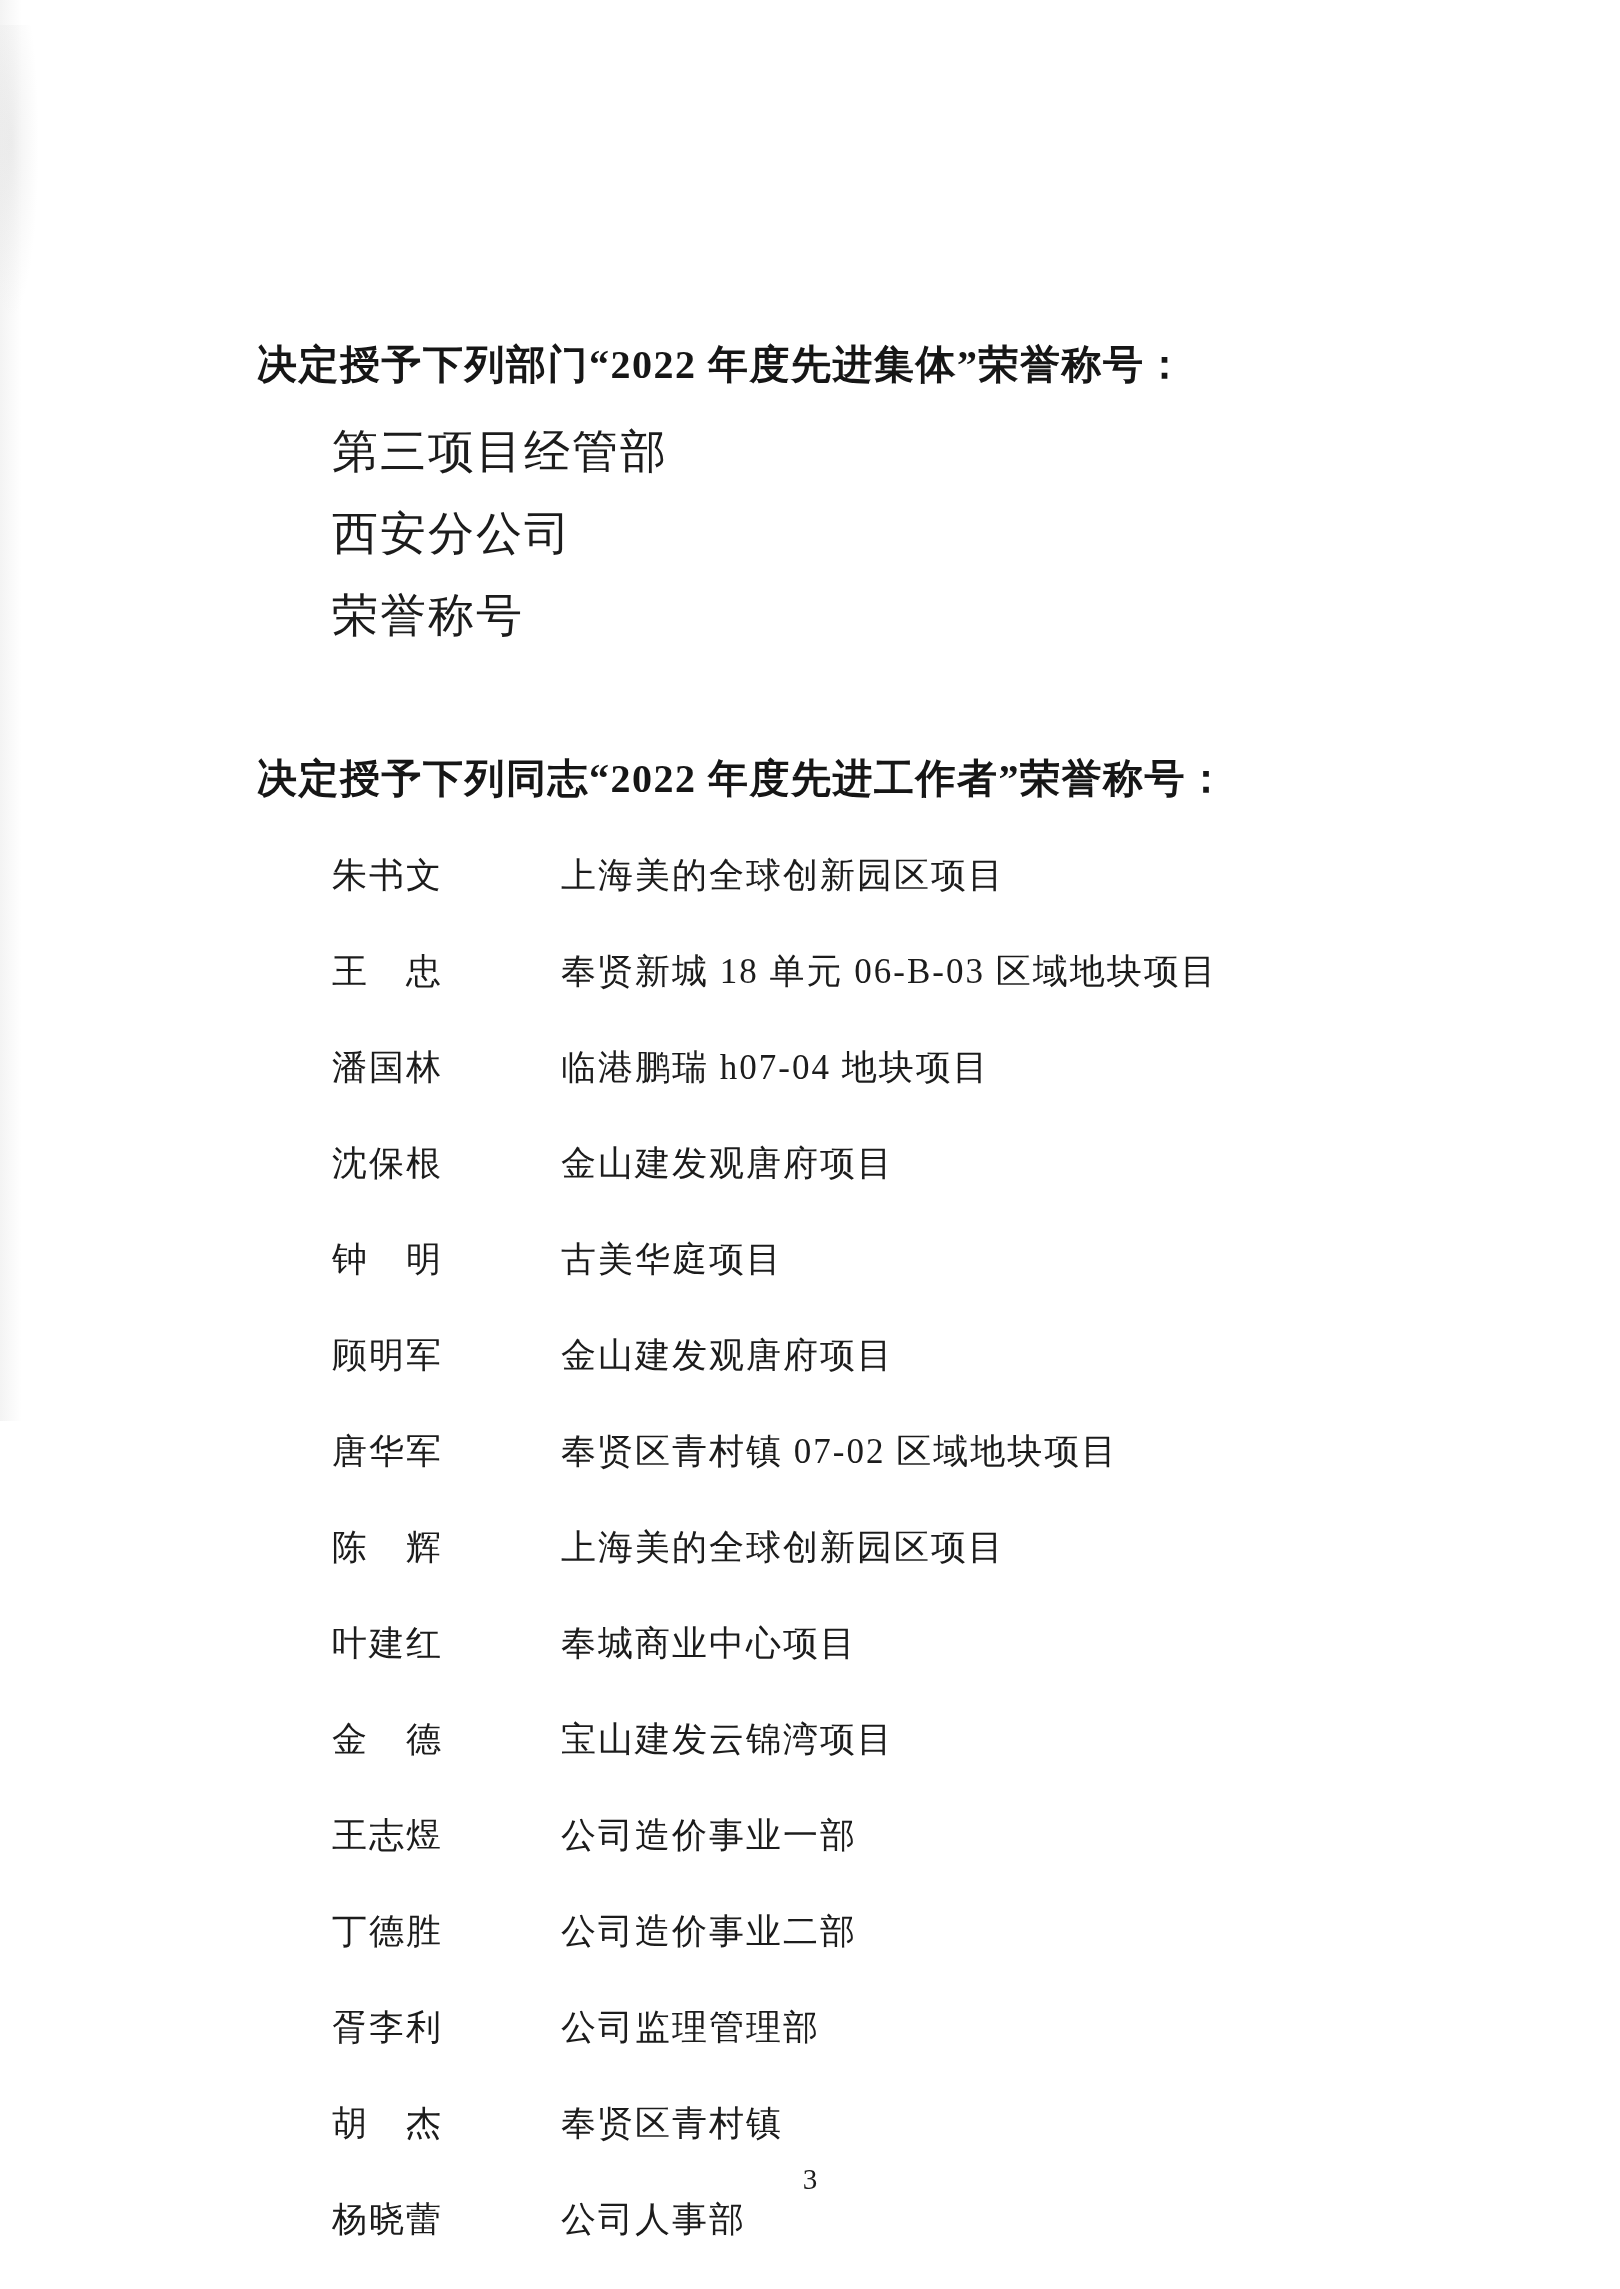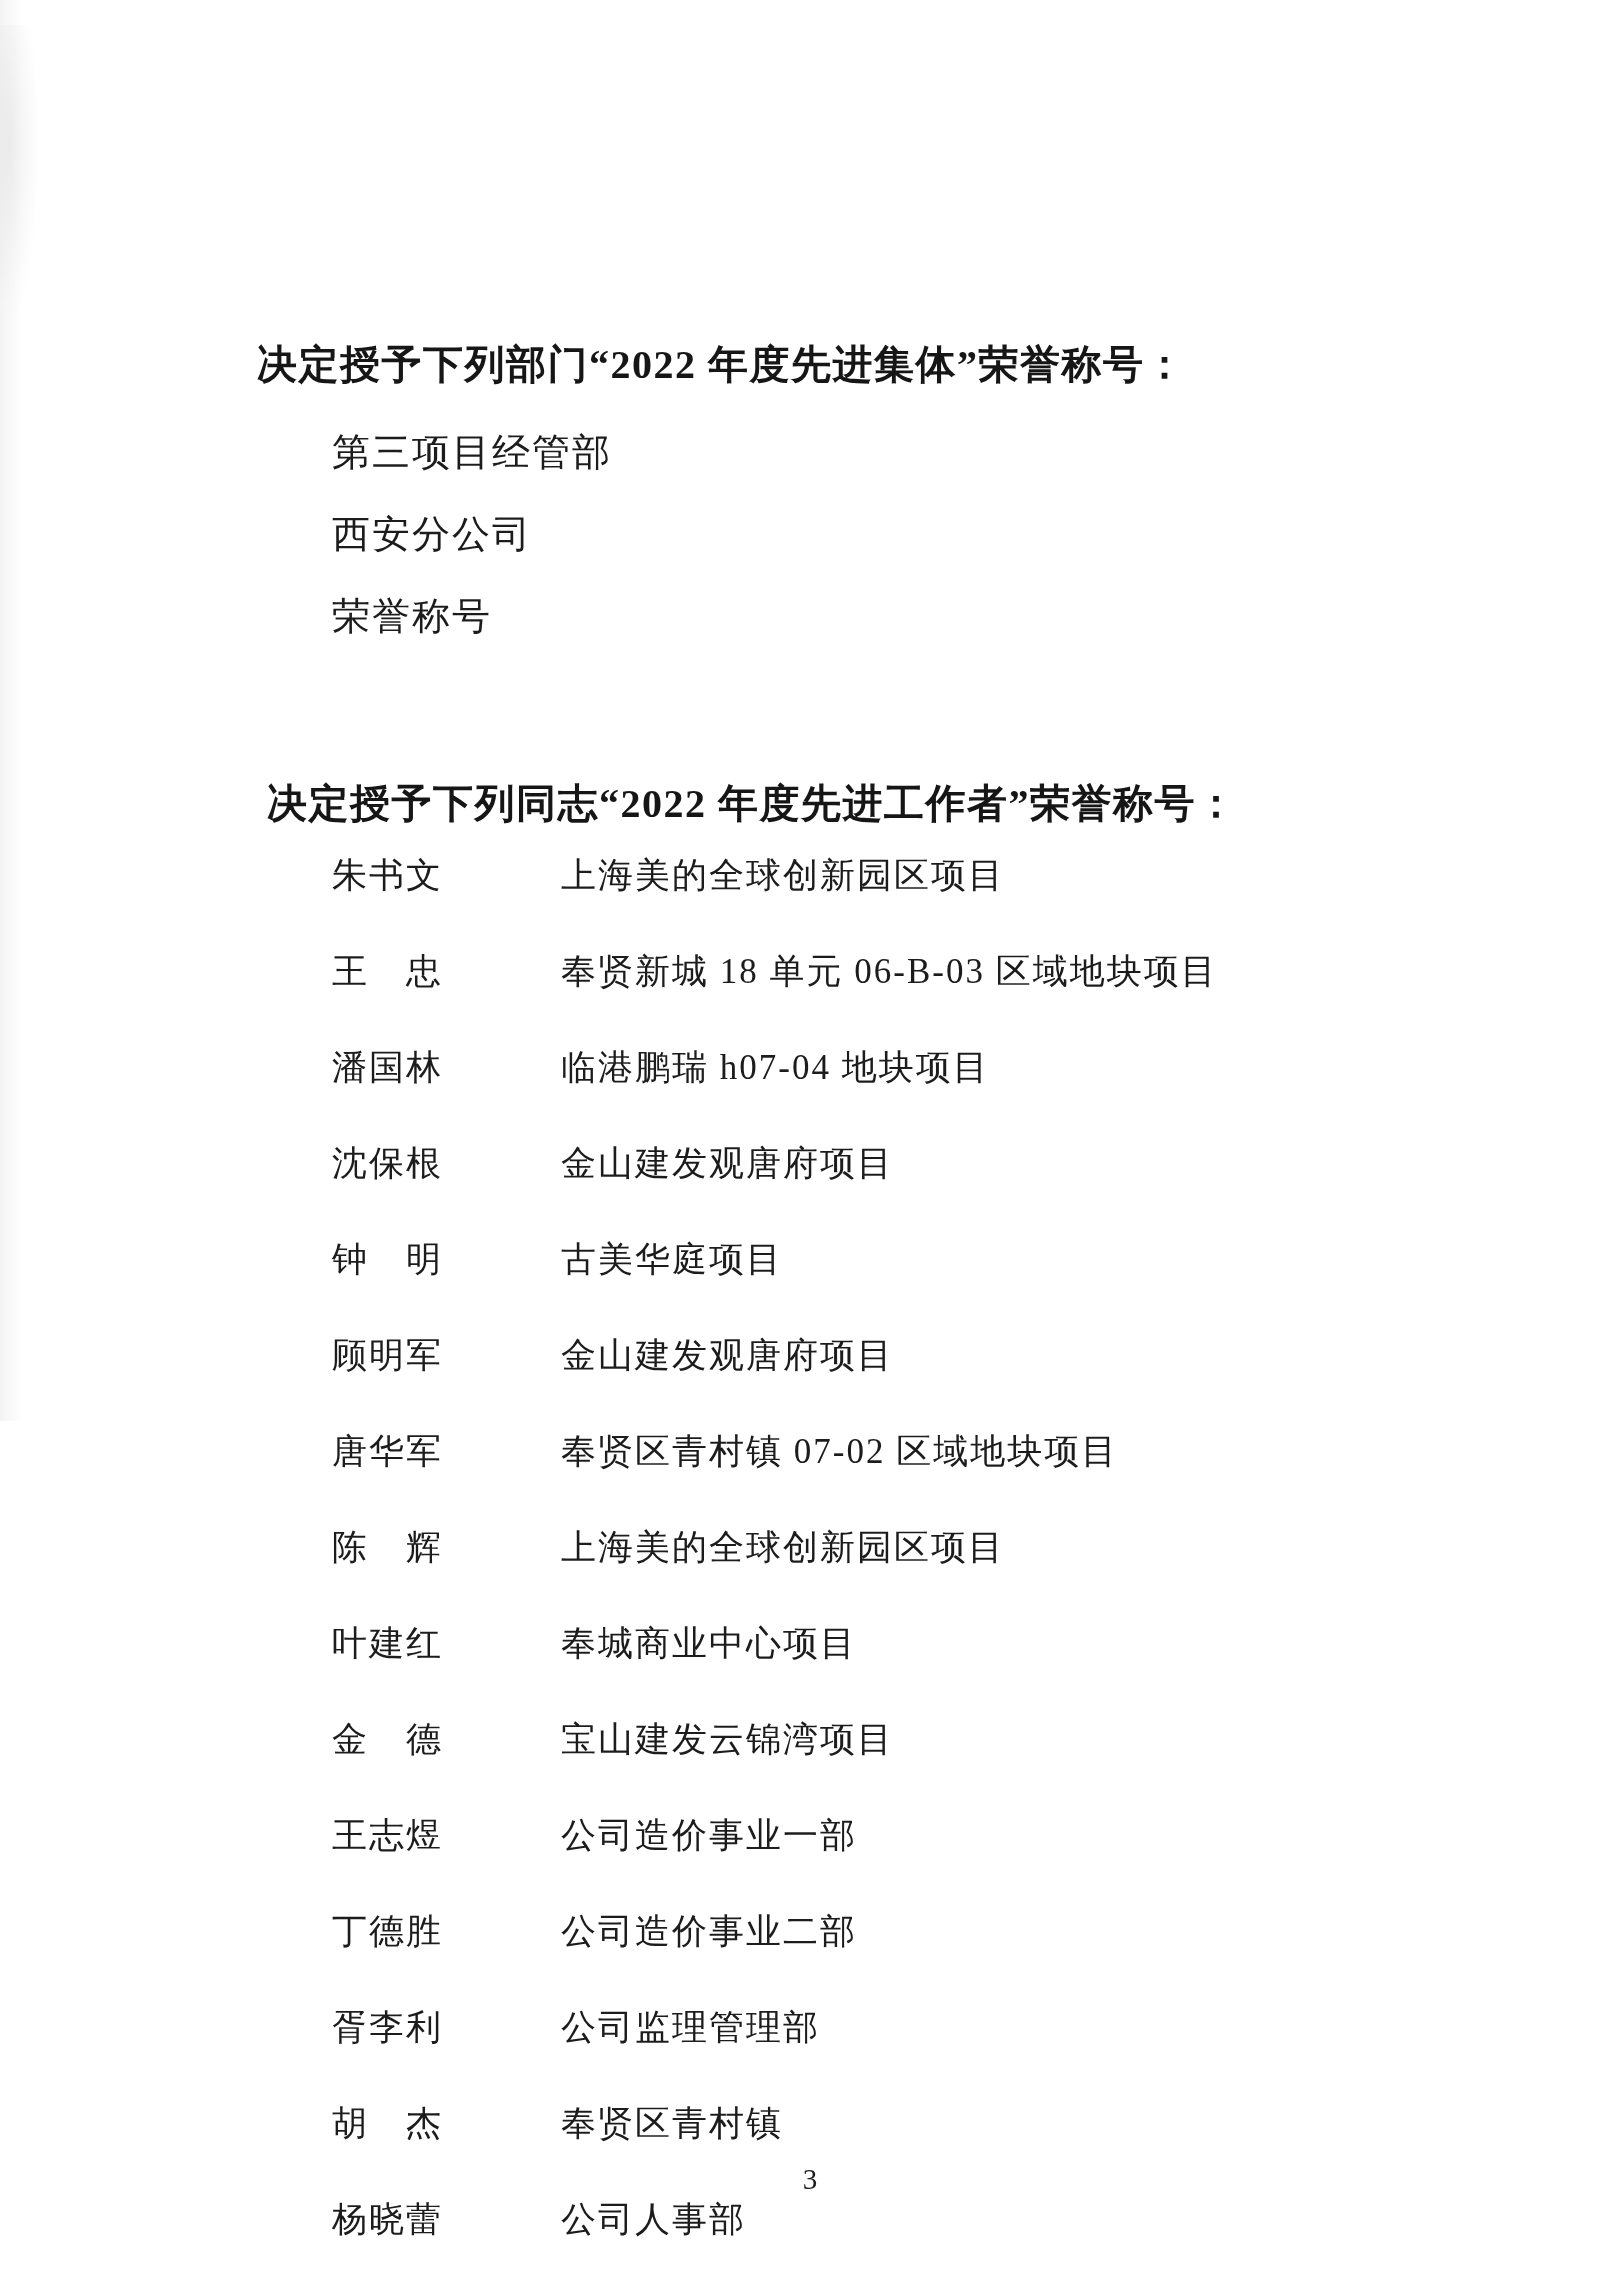--- a/index.html
+++ b/index.html
@@ -27,27 +27,27 @@
     background: radial-gradient(ellipse at 30% 40%, rgba(150,150,150,0.14), rgba(150,150,150,0) 70%);
   }
   .heading {
     position: absolute; left: 257px; margin: 0;
     font-size: 40px; font-weight: bold;
     letter-spacing: 1.5px; line-height: 49px;
     white-space: nowrap;
     color: #161616;
   }
   #heading-collective { top: 340px; }
-  #heading-workers   { top: 779px; margin-left: 10px; }
+  #heading-workers   { top: 754px; }
 
   .collective-list {
     position: absolute; left: 332px; top: 431px;
     margin: 0; padding: 0; list-style: none;
     display: flex; flex-direction: column; gap: 40px;
-    font-size: 38px; letter-spacing: 2px; line-height: 42px;
+    font-size: 46px; letter-spacing: 2px; line-height: 42px;
     color: #1c1c1c;
   }
   .worker-list {
     position: absolute; left: 332px; top: 855px;
     display: flex; flex-direction: column; gap: 54px;
     font-size: 35px; letter-spacing: 2px; line-height: 42px;
     color: #1c1c1c;
   }
   .worker-row { display: flex; }
   .worker-name { flex: 0 0 185px; width: 185px; white-space: nowrap; }

